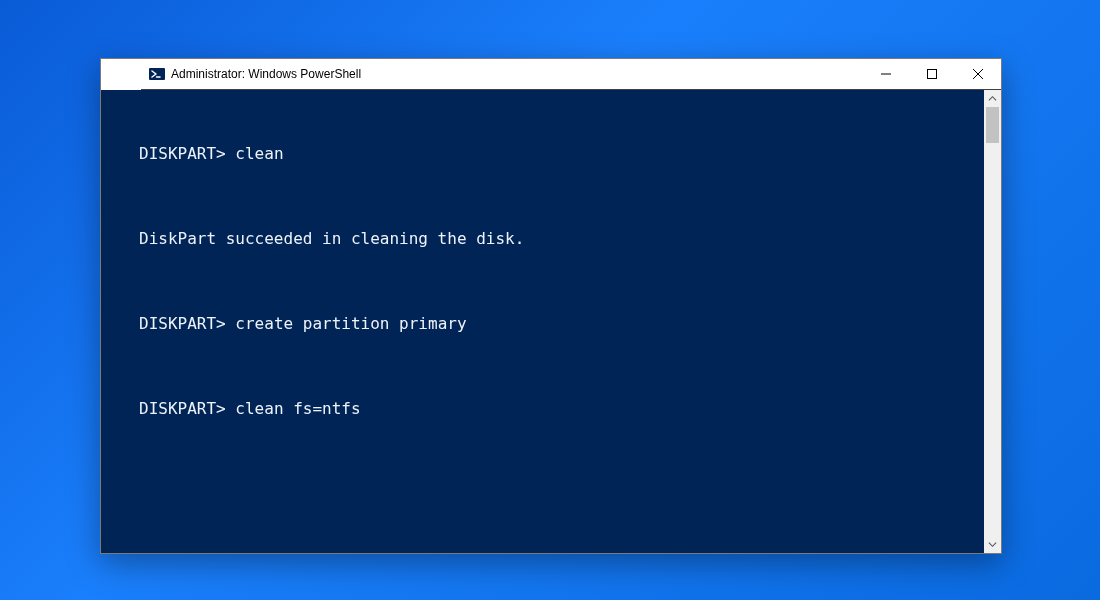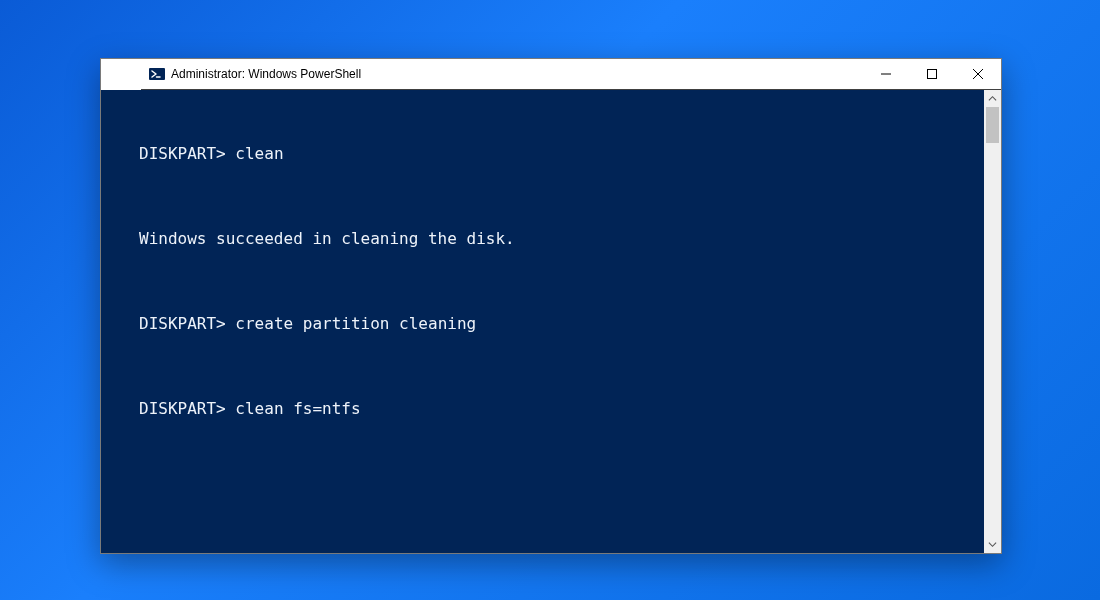--- a/index.html
+++ b/index.html
@@ -145,22 +145,22 @@
             <line x1="10" y1="0" x2="0" y2="10" stroke="currentColor" stroke-width="1"></line>
           </svg>
       </div>
     </div>
   </div>
 
   <div class="client">
 
     <div class="terminal">
       <div class="row"><span class="prompt">DISKPART&gt;</span> <span class="cmd">clean</span></div>
-      <div class="row"><span>Windows succeeded in cleaning the disk.</span></div>
-      <div class="row"><span class="prompt">DISKPART&gt;</span> <span class="cmd">create partition cleaning</span></div>
+      <div class="row"><span>DiskPart succeeded in cleaning the disk.</span></div>
+      <div class="row"><span class="prompt">DISKPART&gt;</span> <span class="cmd">create partition primary</span></div>
       <div class="row"><span class="prompt">DISKPART&gt;</span> <span class="cmd">clean fs=ntfs</span></div>
       
       
       
       
       
     </div>
 
     <div class="scrollbar">
       <div class="sb-btn">

